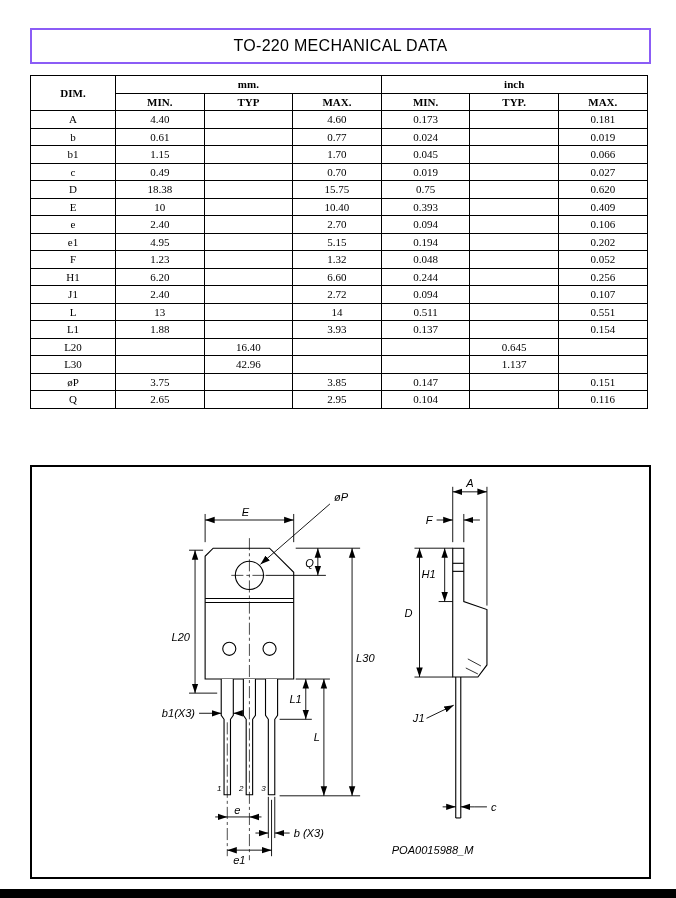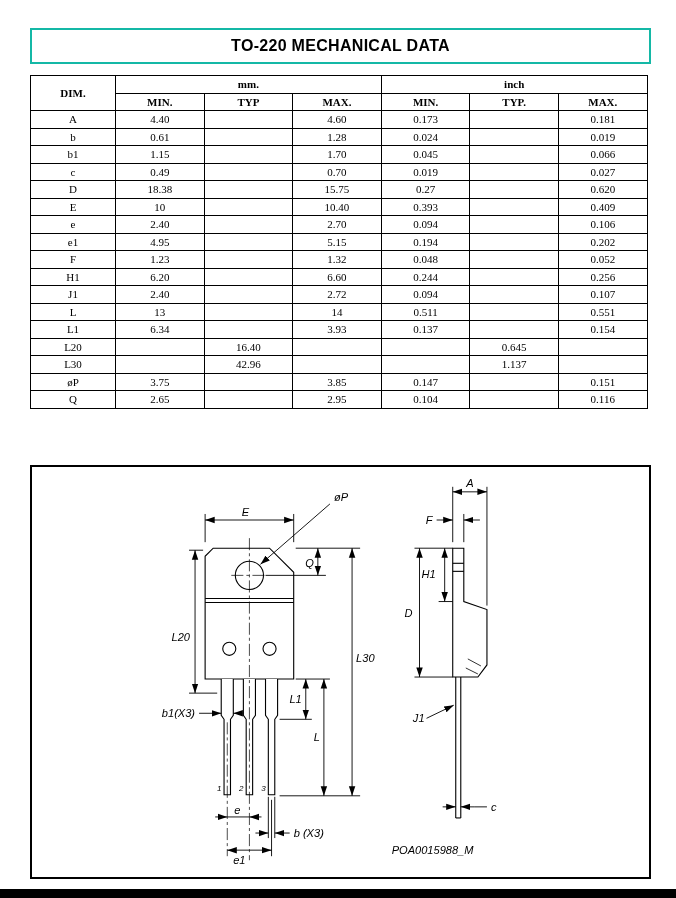--- a/index.html
+++ b/index.html
@@ -3,22 +3,22 @@
 <meta charset="utf-8">
 <style>
   html,body{margin:0;padding:0;}
   body{
     width:676px;height:898px;background:#ffffff;color:#000;
     font-family:"Liberation Sans","DejaVu Sans",sans-serif;
     position:relative;overflow:hidden;
   }
   .title-box{
     position:absolute;left:30px;top:28px;width:617px;height:32px;
-    border:2px solid #14b8a6;display:flex;align-items:center;justify-content:center;
-    font-size:16px;font-weight:bold;letter-spacing:.3px;
+    border:2px solid #8b5cf6;display:flex;align-items:center;justify-content:center;
+    font-size:16px;font-weight:normal;letter-spacing:.3px;
   }
   table.dims{
     position:absolute;left:30px;top:75px;width:617px;
     border-collapse:collapse;table-layout:fixed;font-size:11px;font-family:Liberation Serif, serif;
   }
   table.dims th,table.dims td{
     border:1px solid #000;text-align:center;padding:0;
     height:16.5px;line-height:16.5px;white-space:nowrap;overflow:hidden;
   }
   table.dims th{font-weight:bold;}
@@ -69,21 +69,21 @@
         <td></td>
         <td>4.60</td>
         <td>0.173</td>
         <td></td>
         <td>0.181</td>
       </tr>
       <tr>
         <td>b</td>
         <td>0.61</td>
         <td></td>
-        <td>1.28</td>
+        <td>0.77</td>
         <td>0.024</td>
         <td></td>
         <td>0.019</td>
       </tr>
       <tr>
         <td>b1</td>
         <td>1.15</td>
         <td></td>
         <td>1.70</td>
         <td>0.045</td>
@@ -97,21 +97,21 @@
         <td>0.70</td>
         <td>0.019</td>
         <td></td>
         <td>0.027</td>
       </tr>
       <tr>
         <td>D</td>
         <td>18.38</td>
         <td></td>
         <td>15.75</td>
-        <td>0.27</td>
+        <td>0.75</td>
         <td></td>
         <td>0.620</td>
       </tr>
       <tr>
         <td>E</td>
         <td>10</td>
         <td></td>
         <td>10.40</td>
         <td>0.393</td>
         <td></td>
@@ -166,21 +166,21 @@
         <td>L</td>
         <td>13</td>
         <td></td>
         <td>14</td>
         <td>0.511</td>
         <td></td>
         <td>0.551</td>
       </tr>
       <tr>
         <td>L1</td>
-        <td>6.34</td>
+        <td>1.88</td>
         <td></td>
         <td>3.93</td>
         <td>0.137</td>
         <td></td>
         <td>0.154</td>
       </tr>
       <tr>
         <td>L20</td>
         <td></td>
         <td>16.40</td>

